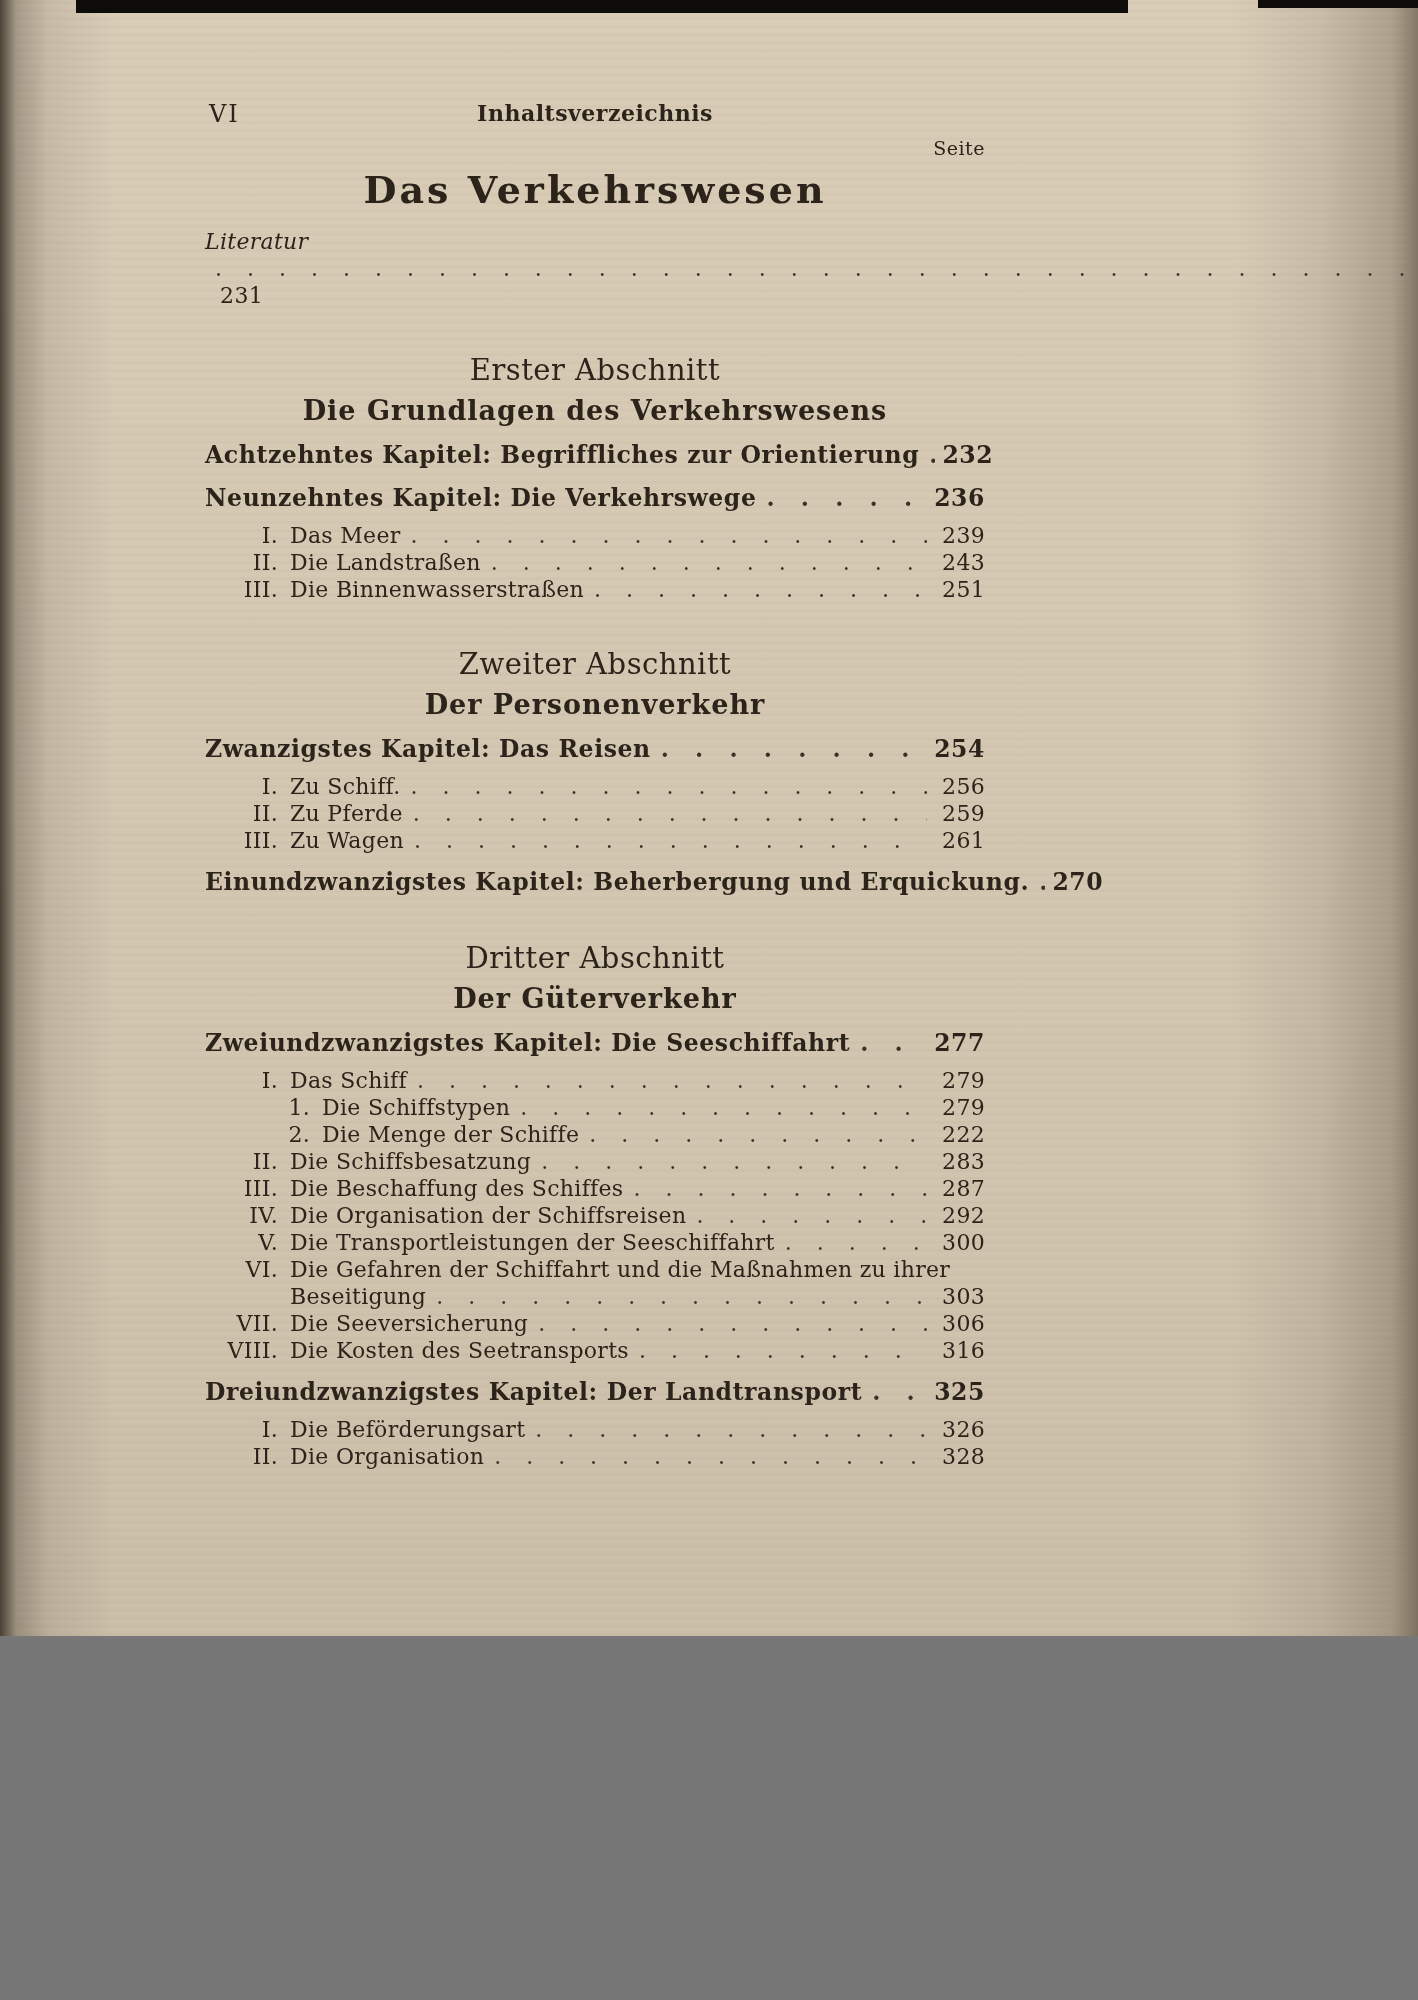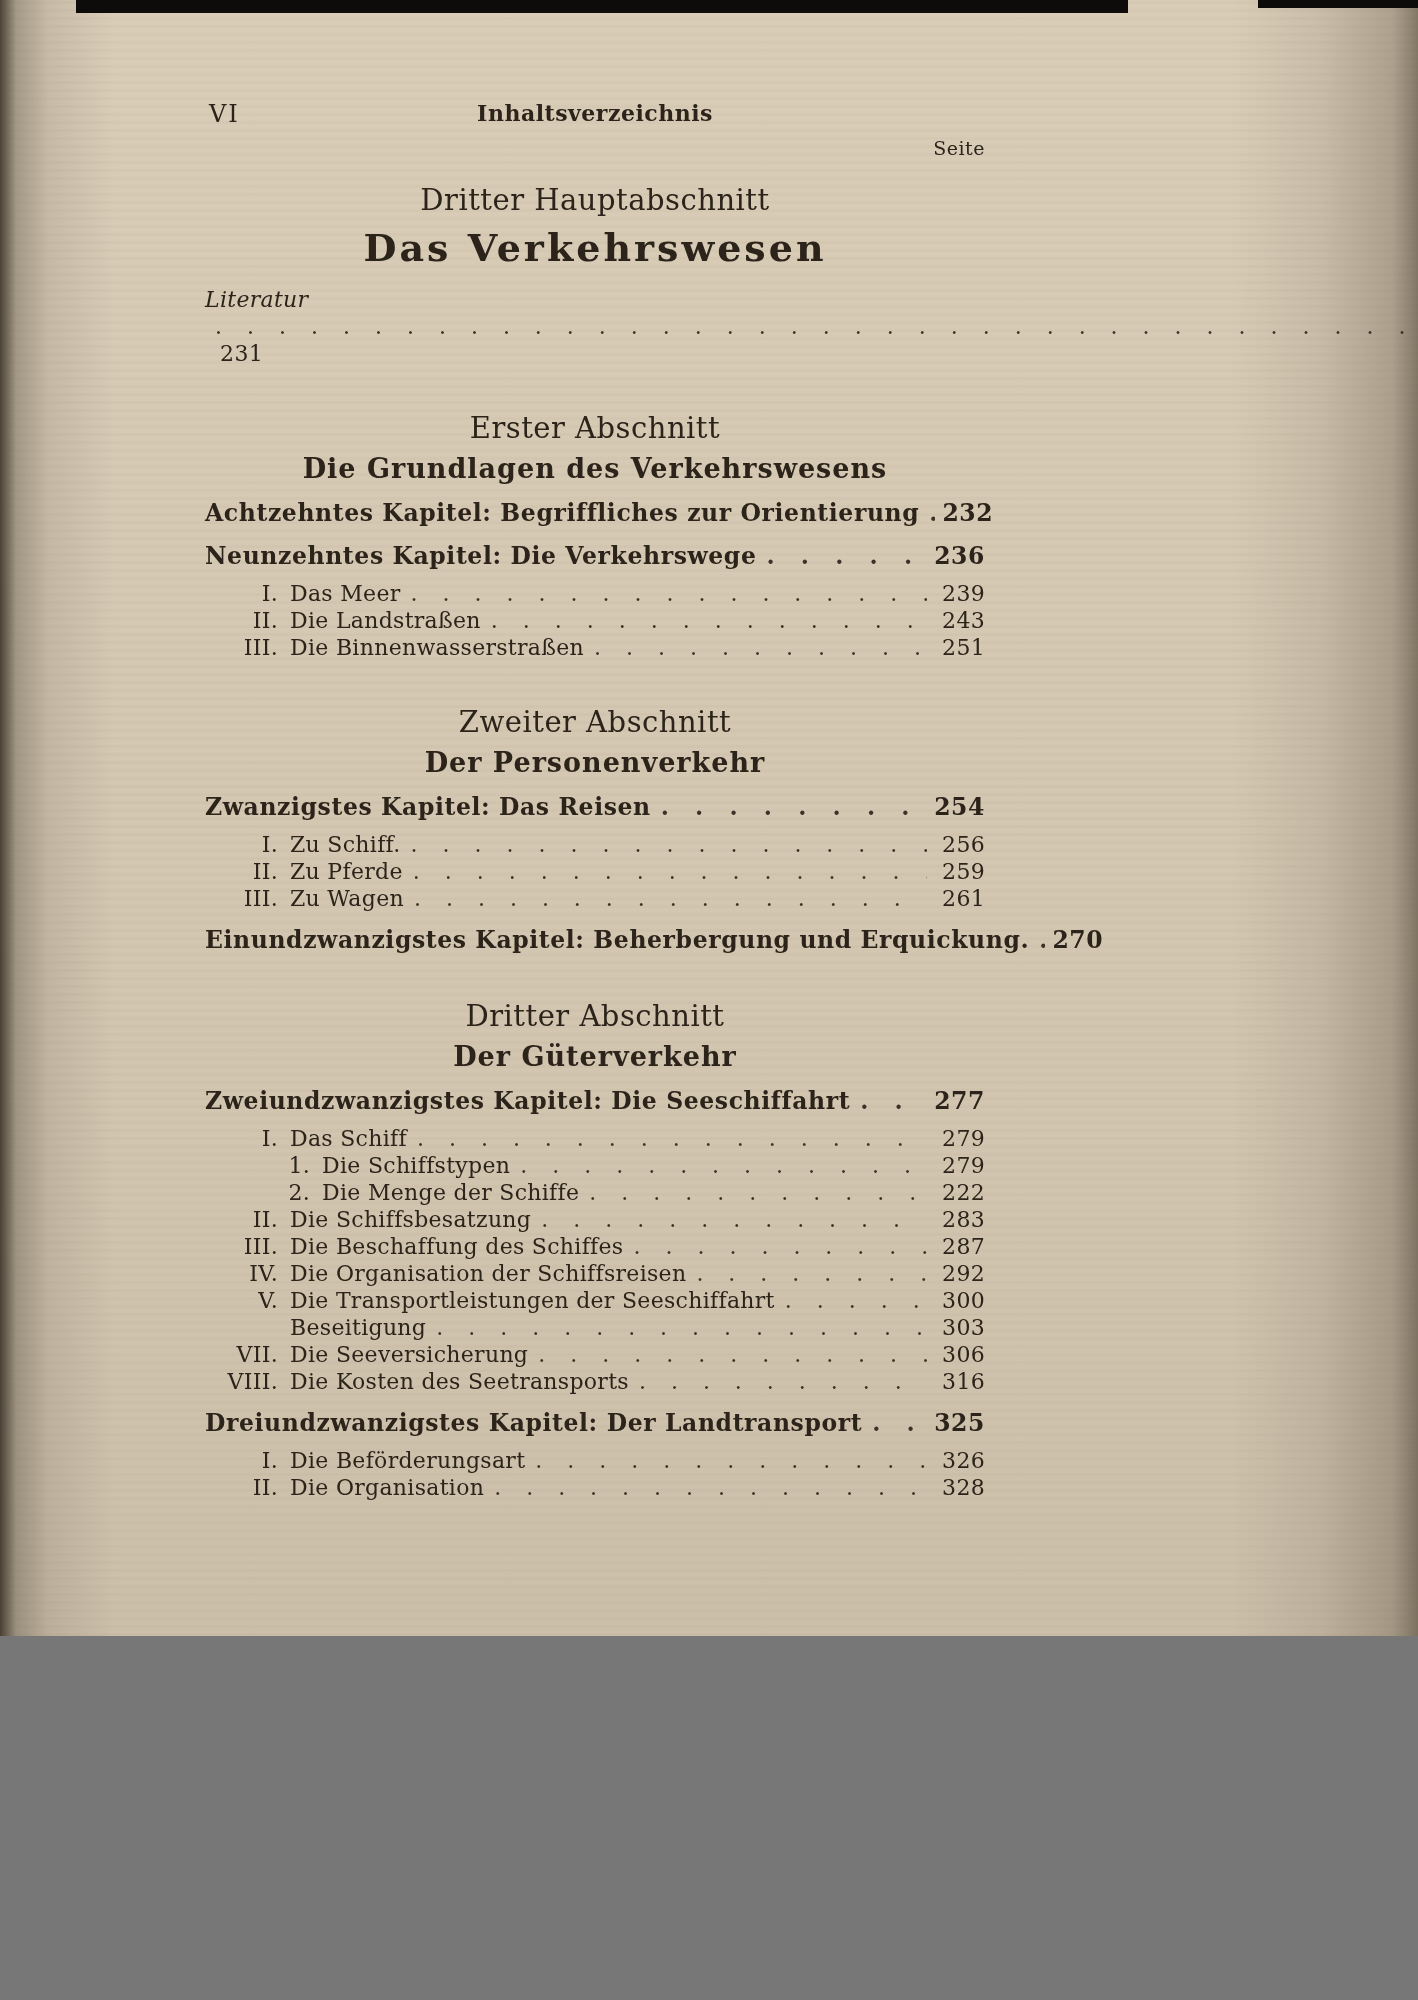--- a/index.html
+++ b/index.html
@@ -69,21 +69,20 @@
   <div class="artifact bar-right"></div>
 
   <div class="content">
     <div class="header-row">
       <span class="header-num">VI</span>
       <span class="header-title">Inhaltsverzeichnis</span>
     </div>
     <div class="seite">Seite</div>
 
     <div id="toc">
-        <div class="t-abschnitt">Dritter Hauptabschnitt</div>
         <div class="t-main-title">Das Verkehrswesen</div>
         <div class="t-literatur">
           <span class="num"></span>
           <span class="txt">Literatur</span>
           <span class="dots">. . . . . . . . . . . . . . . . . . . . . . . . . . . . . . . . . . . . . . . . . . . . . . . . . . . . . . . . . . . . </span>
           <span class="pg">231</span>
         </div>
         <div class="t-abschnitt">Erster Abschnitt</div>
         <div class="t-subtitle">Die Grundlagen des Verkehrswesens</div>
         <div class="t-chapter">
@@ -186,20 +185,24 @@
           <span class="txt">Die Organisation der Schiffsreisen</span>
           <span class="dots">. . . . . . . . . . . . . . . . . . . . . . . . . . . . . . . . . . . . . . . . . . . . . . . . . . . . . . . . . . . . </span>
           <span class="pg">292</span>
         </div>
         <div class="t-item">
           <span class="num">V.</span>
           <span class="txt">Die Transportleistungen der Seeschiffahrt</span>
           <span class="dots">. . . . . . . . . . . . . . . . . . . . . . . . . . . . . . . . . . . . . . . . . . . . . . . . . . . . . . . . . . . . </span>
           <span class="pg">300</span>
         </div>
+        <div class="t-item-open">
+          <span class="num">VI.</span>
+          <span class="txt">Die Gefahren der Schiffahrt und die Maßnahmen zu ihrer</span>
+        </div>
         <div class="t-continuation">
           <span class="num"></span>
           <span class="txt">Beseitigung</span>
           <span class="dots">. . . . . . . . . . . . . . . . . . . . . . . . . . . . . . . . . . . . . . . . . . . . . . . . . . . . . . . . . . . . </span>
           <span class="pg">303</span>
         </div>
         <div class="t-item">
           <span class="num">VII.</span>
           <span class="txt">Die Seeversicherung</span>
           <span class="dots">. . . . . . . . . . . . . . . . . . . . . . . . . . . . . . . . . . . . . . . . . . . . . . . . . . . . . . . . . . . . </span>

